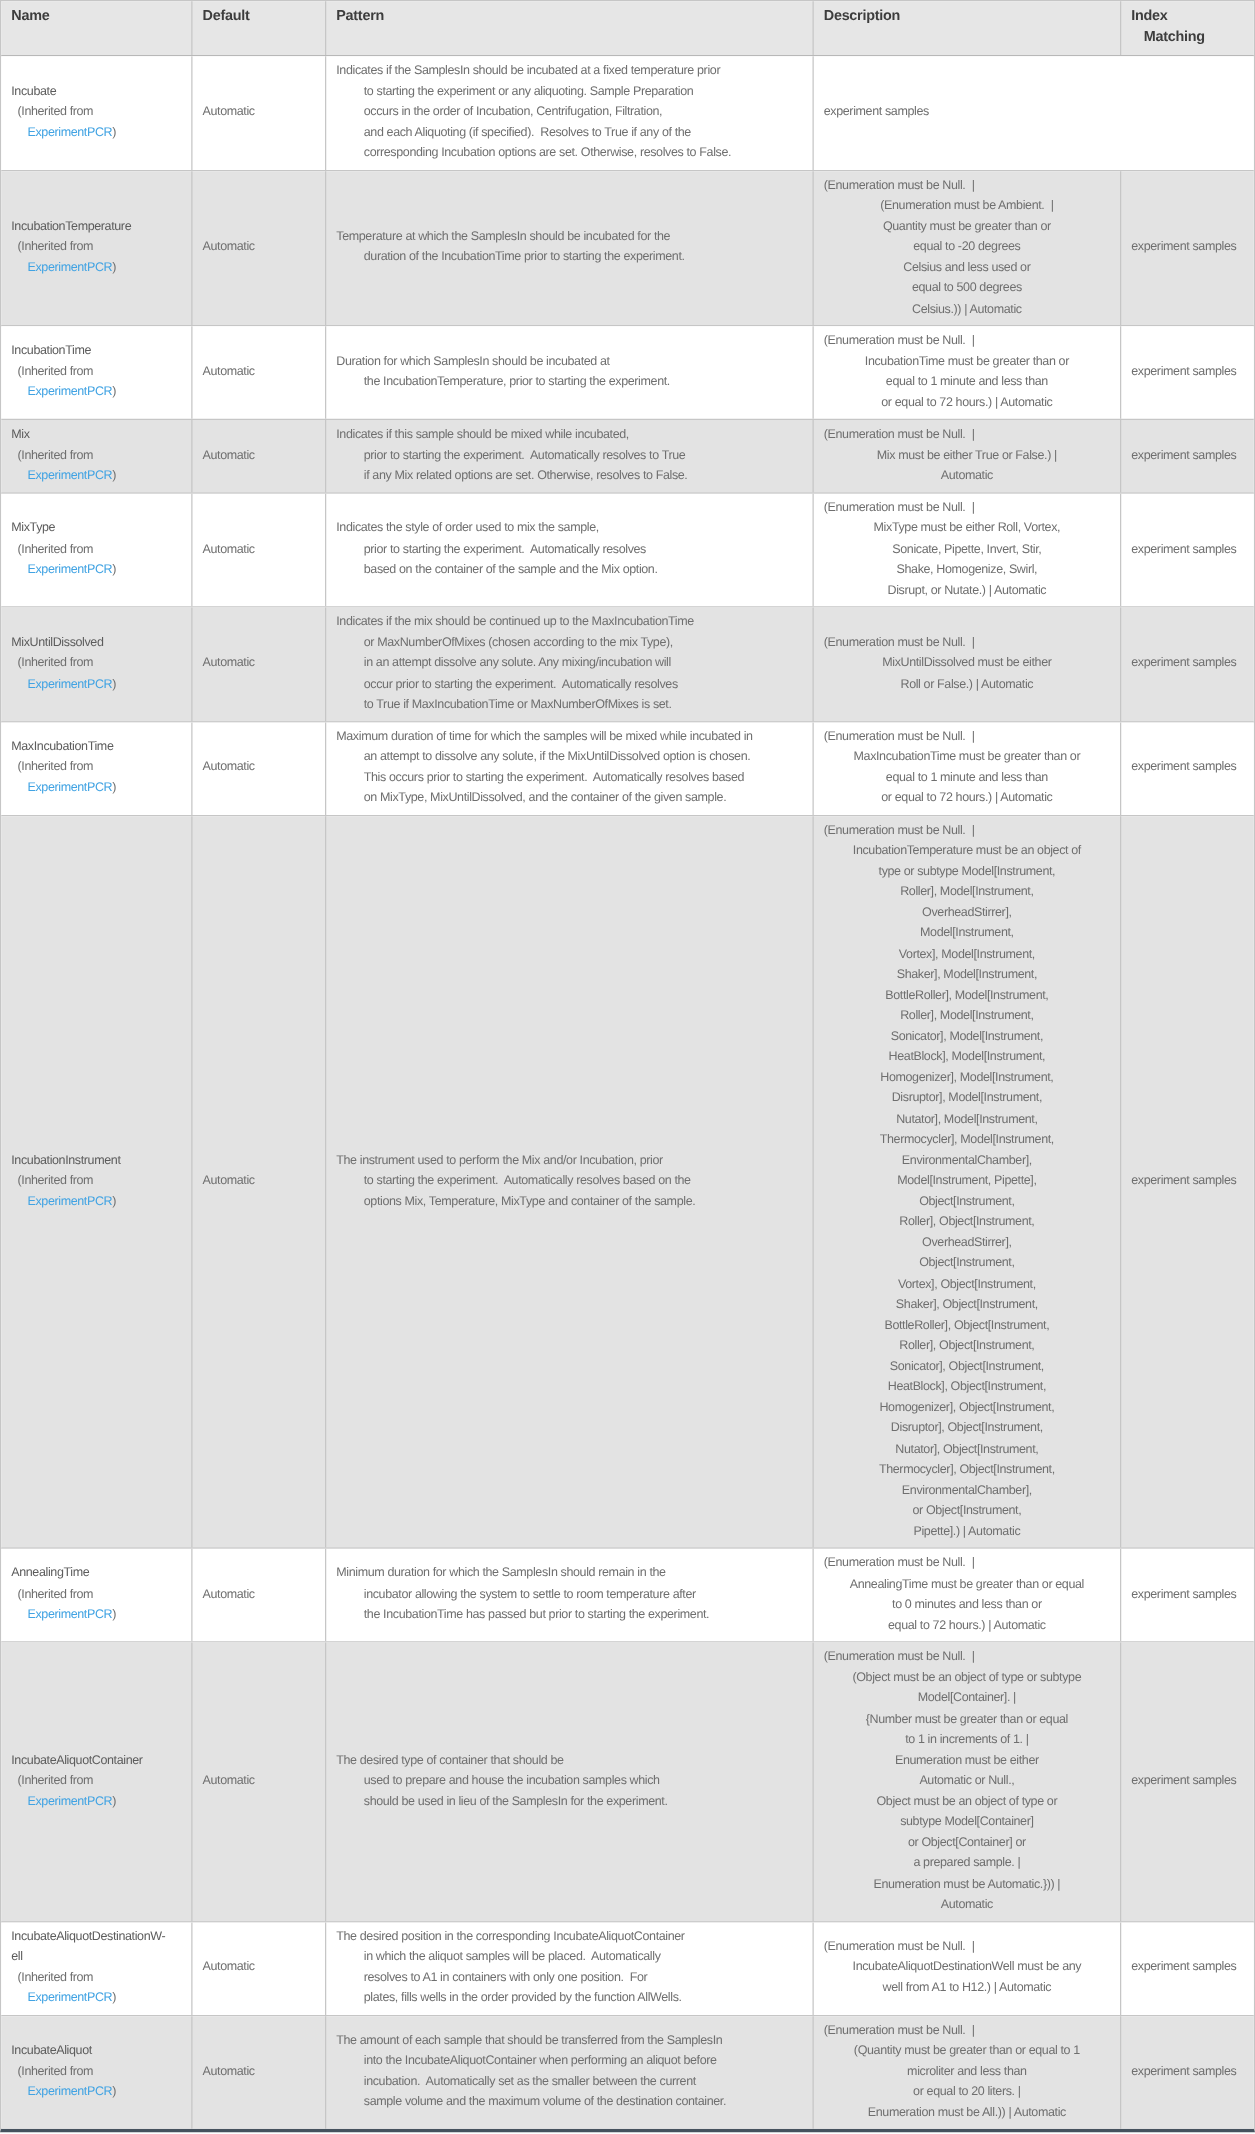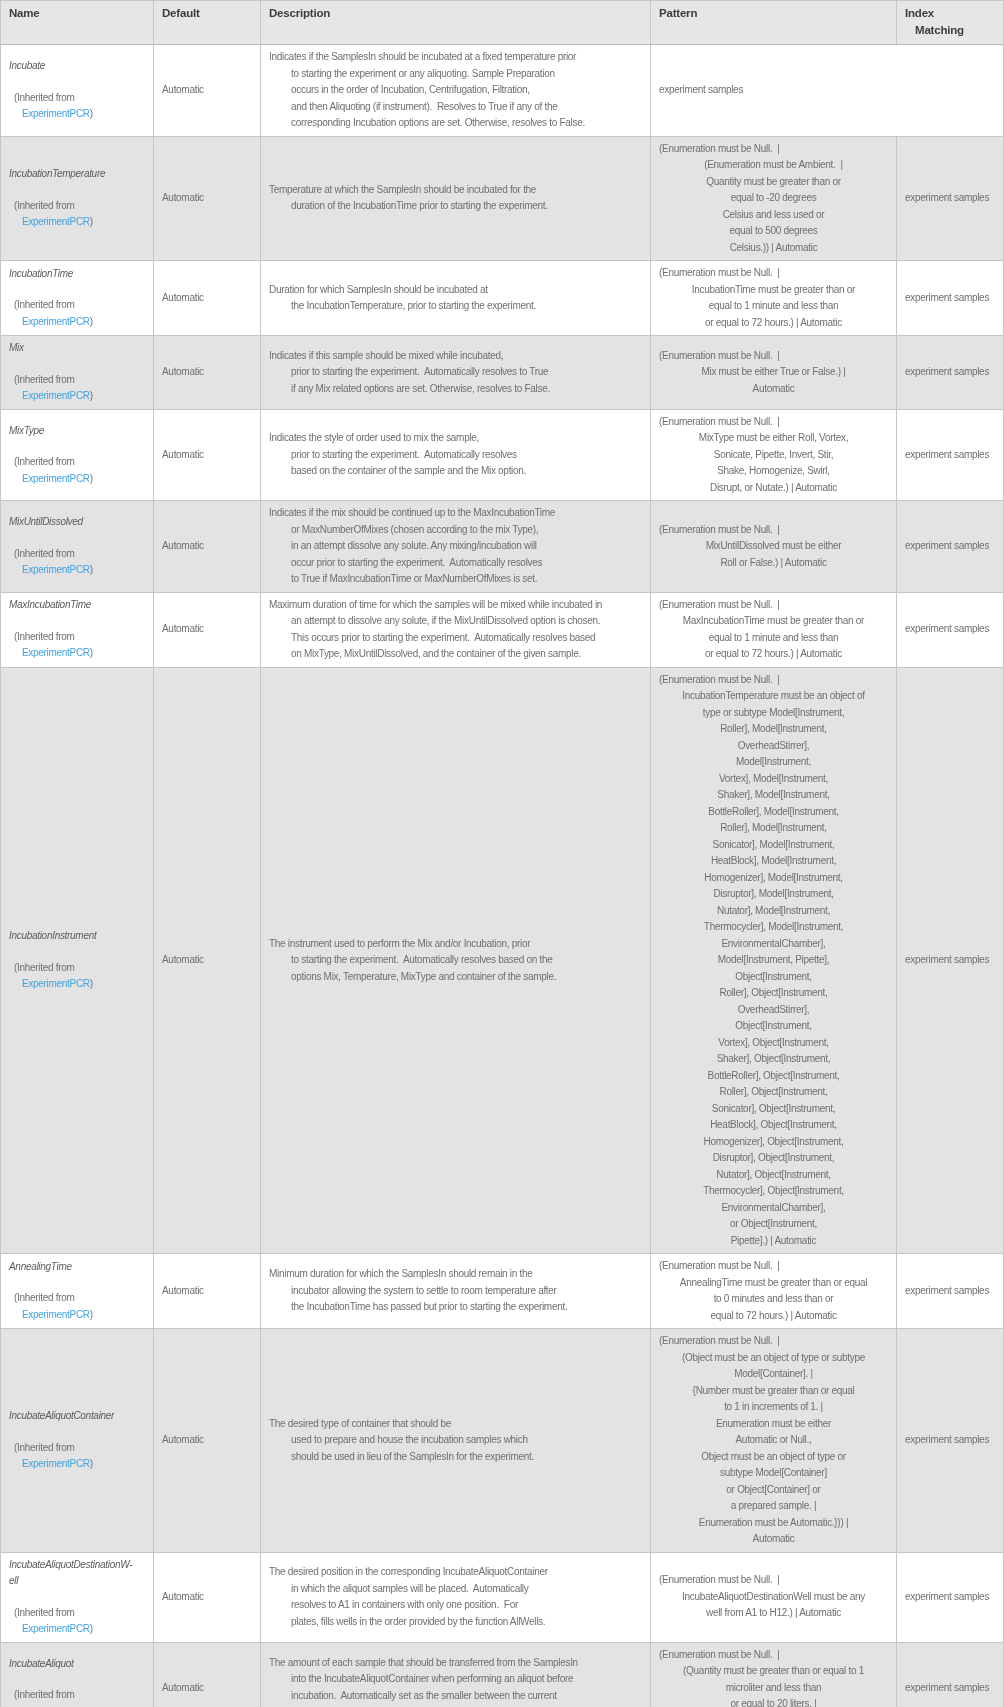--- a/index.html
+++ b/index.html
@@ -25,23 +25,23 @@
     display:flex; flex-direction:column; justify-content:center;
     font-size:10px; letter-spacing:-0.3px; line-height:16.5px; color:#6f6f6f;
   }
   .cell:last-child { border-right:none; }
   .header .cell {
     justify-content:flex-start;
     padding-bottom:6px;
     font-weight:bold; font-size:11.5px; letter-spacing:-0.2px; color:#3d3d3d;
   }
   .hm2 { padding-left:10px; }
-  .nm  { color:#5c5c5c; white-space:pre-wrap;font-style:italic; }
+  .nm  { color:#5c5c5c; white-space:pre-wrap; }
   .nm2 { }
-  .inh { padding-left:5px; white-space:pre-wrap;margin-top:15px; }
+  .inh { padding-left:5px; white-space:pre-wrap; }
   .inh2{ padding-left:13px; white-space:pre-wrap; }
   .link{ color:#41a3e3; text-decoration:none; cursor:pointer; }
   .paren{ color:#6f6f6f; }
   .dval { color:#6f6f6f; }
   .dline { white-space:pre-wrap; }
   .dline + .dline { padding-left:22px; }
   .pline { text-align:center; white-space:pre-wrap; }
   .pline:first-child { text-align:left; }
 </style>
 </head>
@@ -49,45 +49,45 @@
 
 <div class="table">
   <div class="row header">
     <div class="cell">
       <div>Name</div>
     </div>
     <div class="cell">
       <div>Default</div>
     </div>
     <div class="cell">
+      <div>Pattern</div>
+    </div>
+    <div class="cell">
       <div>Description</div>
-    </div>
-    <div class="cell">
-      <div>Pattern</div>
     </div>
     <div class="cell">
       <div>Index</div>
       <div class="hm2">Matching</div>
     </div>
   </div>
   <div>
       <div class="row">
         <div class="cell">
           <div class="nm">Incubate</div>
           <div class="inh">(Inherited from</div>
           <div class="inh2"><a class="link" href="#">ExperimentPCR</a><span class="paren">)</span></div>
         </div>
         <div class="cell">
           <div class="dval">Automatic</div>
         </div>
         <div class="cell">
           <div class="dline">Indicates if the SamplesIn should be incubated at a fixed temperature prior</div>
           <div class="dline">to starting the experiment or any aliquoting. Sample Preparation</div>
           <div class="dline">occurs in the order of Incubation, Centrifugation, Filtration,</div>
-          <div class="dline">and then Aliquoting (if instrument).  Resolves to True if any of the</div>
+          <div class="dline">and each Aliquoting (if specified).  Resolves to True if any of the</div>
           <div class="dline">corresponding Incubation options are set. Otherwise, resolves to False.</div>
         </div>
         <div class="cell">
           <div>experiment samples</div>
         </div>
       </div>
       <div class="row shaded">
         <div class="cell">
           <div class="nm">IncubationTemperature</div>
           <div class="inh">(Inherited from</div>

